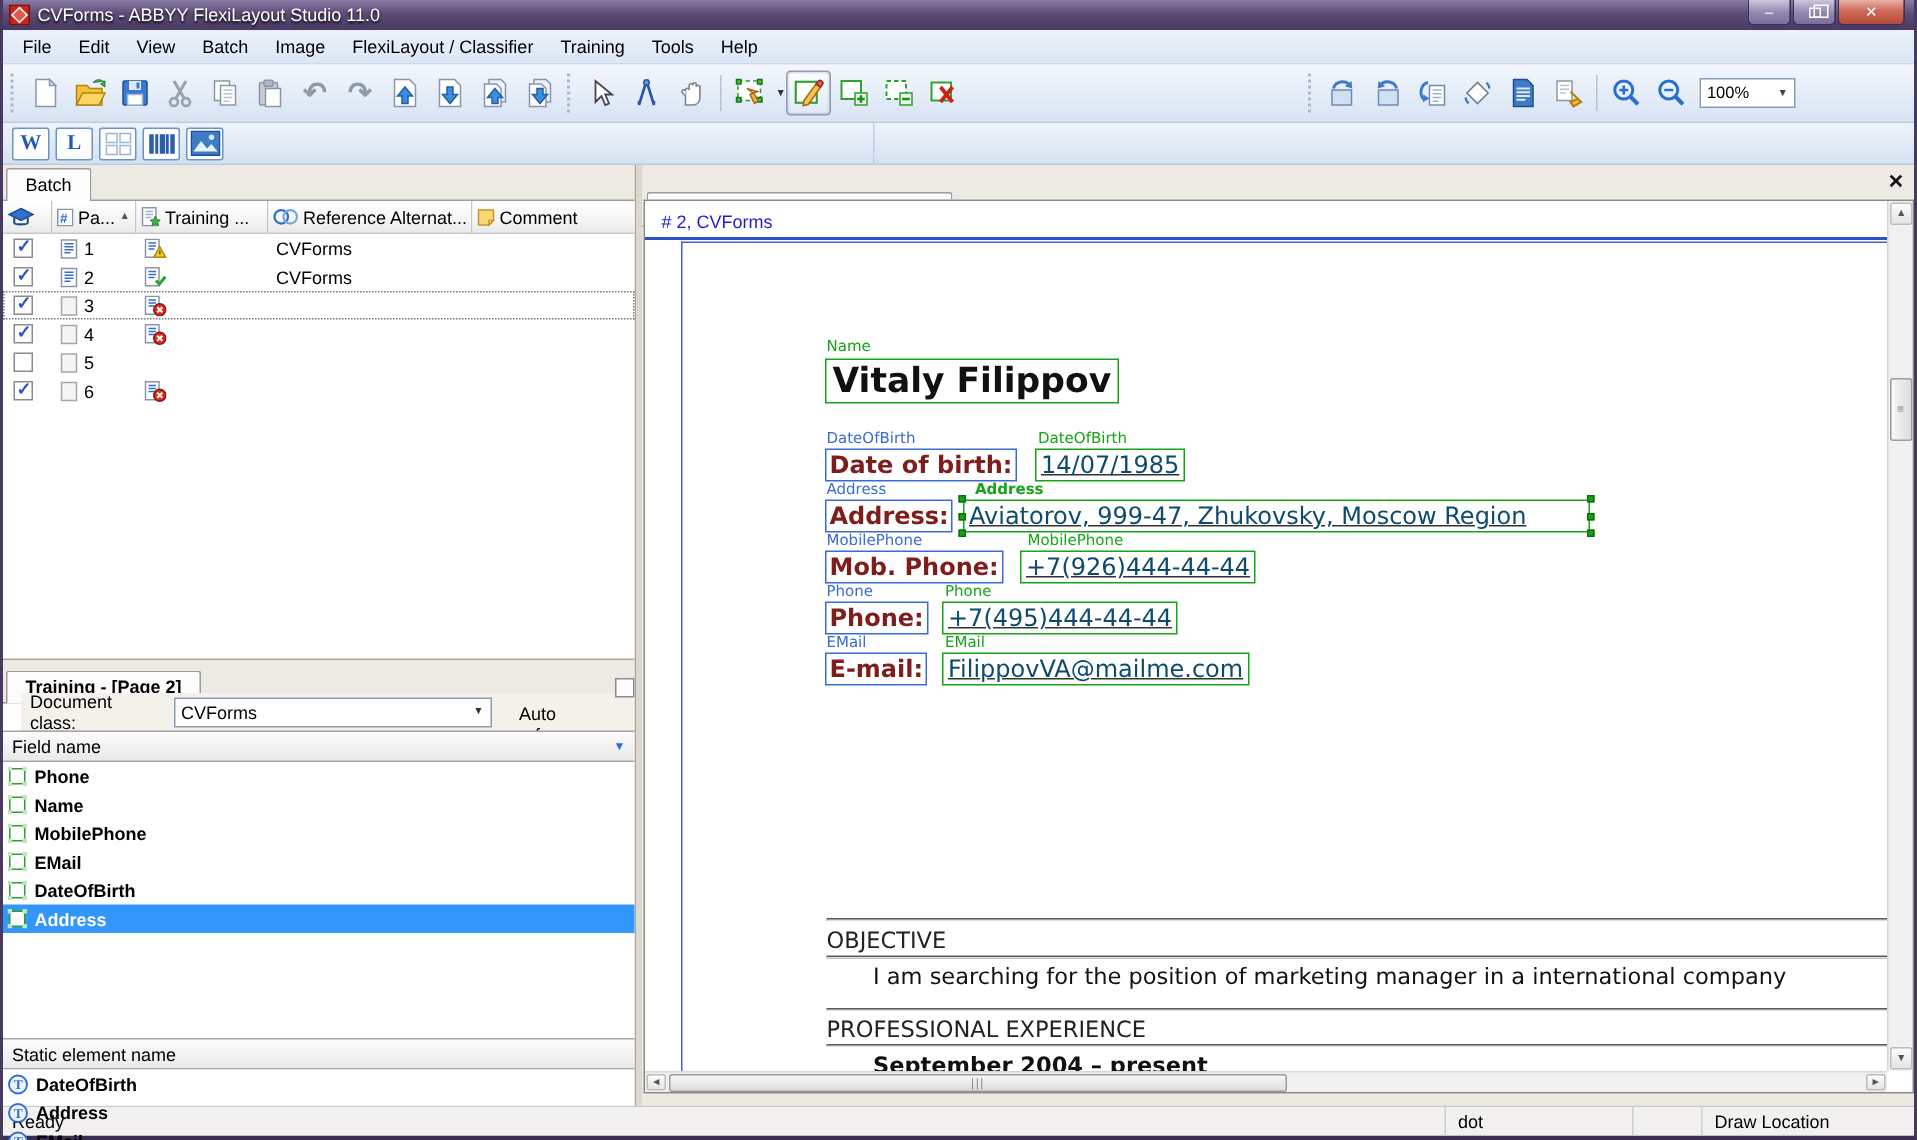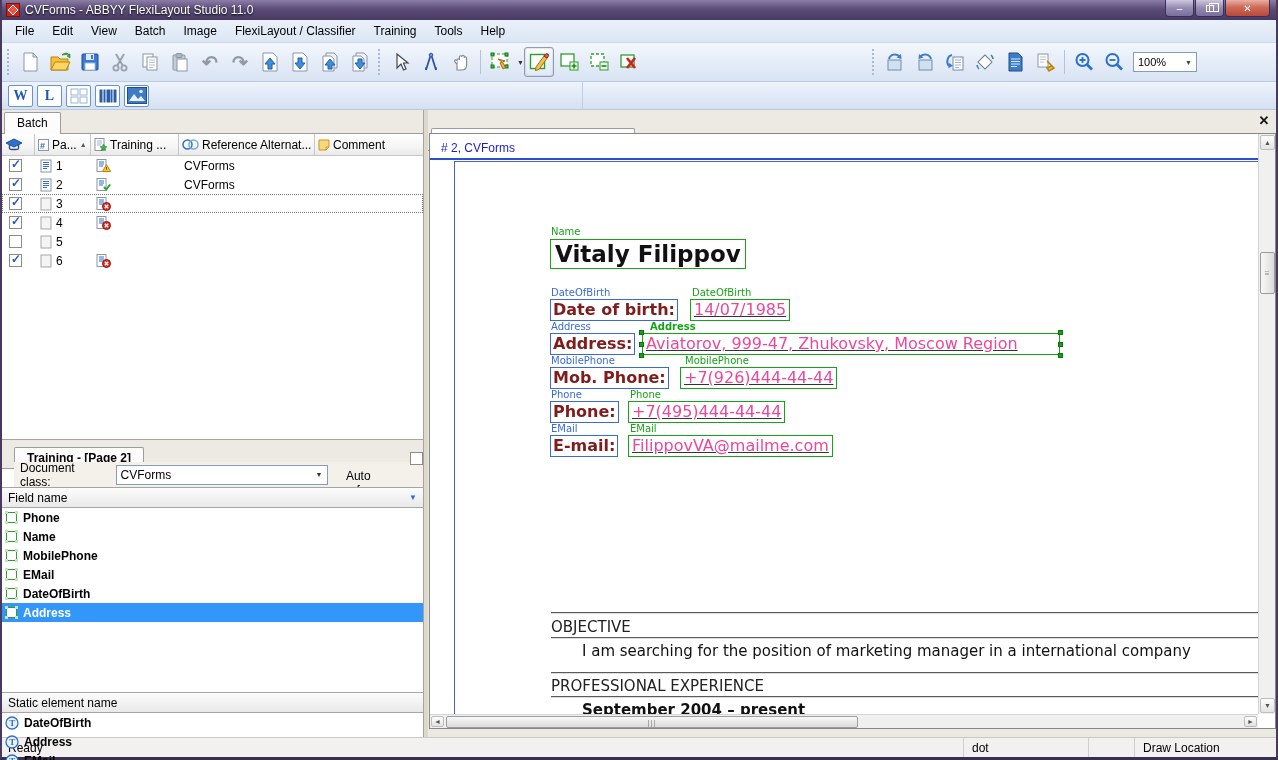--- a/index.html
+++ b/index.html
@@ -62,21 +62,21 @@
   .th { border-right:1px solid #c6c6c6; border-bottom:1px solid #c6c6c6; background:linear-gradient(#ffffff,#f5f5f5 60%,#e9e9e9);
     display:flex; align-items:center; padding-left:3px; overflow:hidden; white-space:nowrap; font-size:12px; gap:3px;}
   .trow { display:grid; grid-template-columns:33px 56px 88px 136px 1fr; height:19px; align-items:center; border:1px solid transparent; }
   .trow.selected { border:1px dotted #777; }
   .tcell { display:flex; align-items:center; padding-left:4px; gap:4px; height:100%; font-size:12px; }
   .cb { width:13px; height:13px; background:#fff; border:1px solid #8b8b8b; position:relative; margin-left:2px; flex:0 0 13px;}
   .cb.checked::after { content:"✓"; position:absolute; left:1px; top:-3px; font-size:12px; font-weight:bold; color:#2b57c4; }
   .sort-asc { font-size:7px; color:#555; }
 
   
-  .train-tabbar { position:absolute; left:0; top:330px; right:0; height:29px; background:#eceae3; border-bottom:1px solid #9c9c9c; display:flex; align-items:flex-end; padding-left:12px;}
+  .train-tabbar { position:absolute; left:0; top:330px; right:0; height:29px; background:#eceae3; border-bottom:1px solid #9c9c9c; display:flex; align-items:flex-end; padding-left:2px;}
   .docclass-row { position:absolute; left:12px; top:352px; right:0; height:26px; background:#f3f1ea; display:flex; align-items:center; padding-left:6px; border-bottom:1px solid #d5d2c8;}
   .combo { width:215px; height:20px; background:#fff; border:1px solid #8a9cb5; display:flex; align-items:center; margin-left:8px; }
   .combo .val { flex:1; padding-left:4px; }
   .combo .btn { width:16px; height:100%; display:flex; align-items:center; justify-content:center; font-size:7px; color:#333; }
   .autoref { display:flex; align-items:flex-end; gap:4px; margin-left:18px;flex-direction:column; }
   .list-header { position:absolute; left:0; right:0; height:21px; background:linear-gradient(#fcfcfc,#e9e9e9);
     border:1px solid #a5a5a5; border-left:none; border-right:none; display:flex; align-items:center; padding:0 6px; }
   .list-header .hdr-arrow { margin-left:auto; color:#2b6cd8; font-size:8px; }
   .field-list { position:absolute; left:0; top:398px; right:0; height:184px; background:#fff; }
   .list-item { height:19px; display:flex; align-items:center; gap:5px; padding-left:3px; font-weight:bold; font-size:12px; }
@@ -91,21 +91,21 @@
   .canvas { position:absolute; left:0; top:0; right:17px; bottom:14px; background:#fff; overflow:hidden; }
   .page-hdr { position:absolute; left:11px; top:7px; color:#1d1dd6; font-size:12px; }
   .hdr-line { position:absolute; left:0; top:24px; right:0; height:2px; background:#2b50c8; }
   .page { position:absolute; left:24px; top:27px; right:-2px; bottom:-2px; background:#fff;
     border-left:1px solid #4b5fd8; border-top:1px solid #4b5fd8; font-family:"DejaVu Sans", sans-serif; }
 
   .anno-label { position:absolute; font-size:10px; line-height:11px; white-space:nowrap; font-family:"DejaVu Sans", sans-serif;}
   .lbl-blue { color:#3a6ad4; }
   .lbl-green { color:#17a317; }
   .key-box { position:absolute; border:1px solid #3a6ad4; padding:0 2px; font-size:16px; font-weight:bold; line-height:20px; white-space:nowrap; color:#7f1d1d; }
-  .val-box { position:absolute; border:1px solid #17a317; padding:0 3px; font-size:16px; line-height:20px; white-space:nowrap; color:#ec4899; }
+  .val-box { position:absolute; border:1px solid #17a317; padding:0 3px; font-size:16px; line-height:20px; white-space:nowrap; color:#0c4a6e; }
   .val-box .ul { text-decoration:underline; text-decoration-color:#333; }
   .name-box { position:absolute; border:1px solid #17a317; padding:0 4px; font-size:23px; font-weight:bold; line-height:28px; white-space:nowrap; color:#111; }
   .handle { position:absolute; width:5px; height:5px; background:#17a317; border:1px solid #0b700b; }
   .sec-line { position:absolute; left:96px; width:716px; height:2px; background:#5a5a5a; border-bottom:1px solid #ddd; }
   .sec-head { position:absolute; left:96px; font-size:15px; color:#222; font-family:"DejaVu Sans", sans-serif;}
   .sec-body { position:absolute; left:127px; font-size:15px; color:#111; font-family:"DejaVu Sans", sans-serif;}
 
   
   .vscroll { position:absolute; right:0; top:0; width:17px; bottom:14px; background:#f0f0f0; border-left:1px solid #d5d5d5; }
   .hscroll { position:absolute; left:0; bottom:0; height:14px; right:17px; background:#f0f0f0; border-top:1px solid #d5d5d5; }

